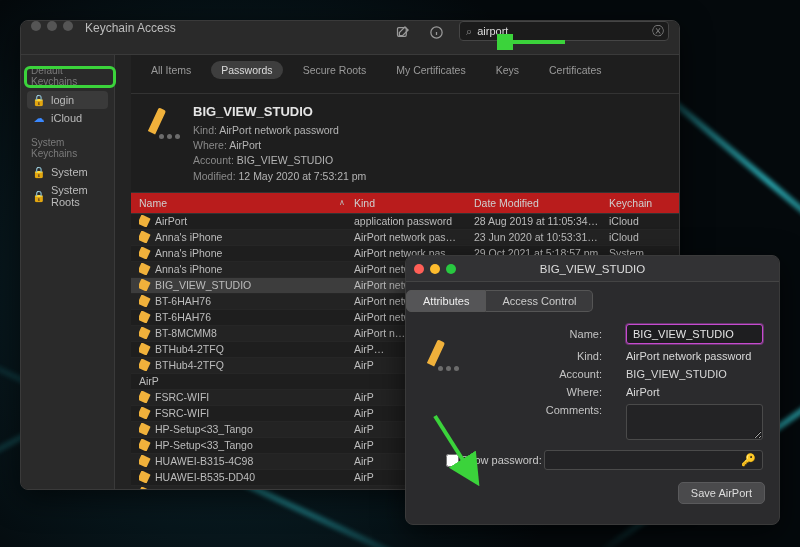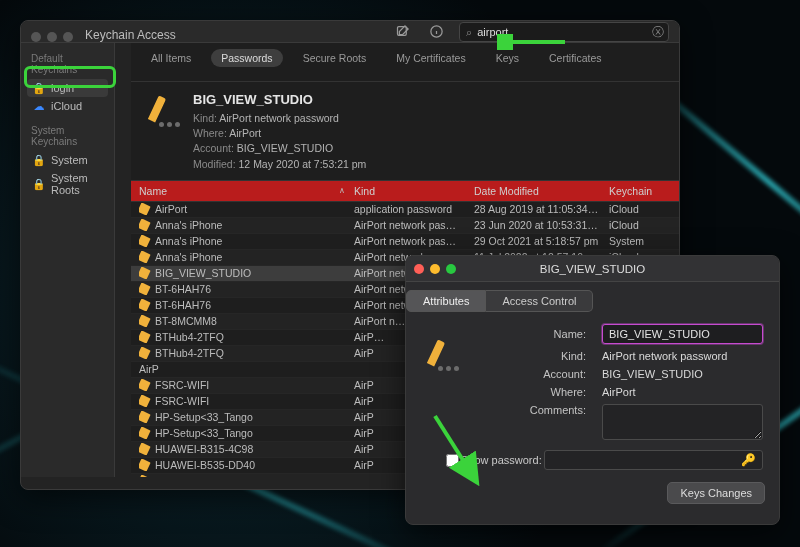--- a/index.html
+++ b/index.html
@@ -17,21 +17,21 @@
   .s3 { width:420px; height:6px; top:180px; left:560px; transform: rotate(40deg);}
   .s4 { width:420px; height:6px; top:430px; left:560px; transform: rotate(-35deg);}
 
   .win { position:absolute; background:#1e1e1e; border:1px solid #3a3a3a; border-radius:8px; box-shadow:0 8px 30px rgba(0,0,0,.6); overflow:hidden;}
   .traffic { display:flex; gap:6px; align-items:center;}
   .dot { width:10px; height:10px; border-radius:50%;}
   .red{background:#ff5f57;} .yel{background:#febc2e;} .grn{background:#28c840;}
 
   
   #mainwin { left:20px; top:20px; width:660px; height:470px; background:#232323;}
-  #mainwin .titlebar { height:22px; display:flex; align-items:flex-end; padding:0 10px; gap:12px; background:#2a2a2a; border-bottom:1px solid #3a3a3a;}
+  #mainwin .titlebar { height:34px; display:flex; align-items:flex-start; padding:0 10px; gap:12px; background:#2a2a2a; border-bottom:1px solid #3a3a3a;}
   #mainwin .titlebar .dot{background:#555;}
   #mainwin .title { color:#bdbdbd; font-size:12px;}
   .tb-spacer{flex:1;}
   .tb-ico { width:22px; height:22px; display:flex; align-items:center; justify-content:center; color:#9a9a9a;}
   .searchwrap { position:relative; display:flex; align-items:center; background:#1b1b1b; border:1px solid #454545; border-radius:4px; height:20px; width:210px; padding:0 6px; gap:5px;}
   .searchwrap input { background:transparent; border:none; outline:none; color:#ddd; font-size:11px; width:100%;}
   .searchwrap .mag{color:#888; font-size:11px;}
   .searchwrap .clear{position:absolute; right:4px; color:#888; font-size:12px;}
   .arrow-search { position:absolute; left:476px; top:13px; pointer-events:none;}
   .arrow-search svg{display:block;}
@@ -73,21 +73,21 @@
   
   #popwin { left:405px; top:255px; width:375px; height:270px; background:#2b2b2d;}
   #popwin .titlebar{height:26px; display:flex; align-items:center; justify-content:center; background:#323234; position:relative; border-bottom:1px solid #444;}
   #popwin .traffic{position:absolute;left:8px;top:8px;}
   #popwin .title{color:#ddd; font-size:11.5px;}
   .seg{display:flex; justify-content:flex-start; padding:8px 0;}
   .seg .s{padding:4px 16px; background:#3a3a3c; color:#ccc; font-size:11px; border:1px solid #555;}
   .seg .s:first-child{border-radius:5px 0 0 5px;}
   .seg .s:last-child{border-radius:0 5px 5px 0; border-left:none;}
   .seg .s.active{background:#555557; color:#eee;}
-  .form{display:grid; grid-template-columns: 108px 1fr; gap:6px 16px; padding:4px 16px 8px; align-items:center;}
+  .form{display:grid; grid-template-columns: 108px 1fr; gap:6px 24px; padding:4px 16px 8px; align-items:center;margin-left:16px;}
   .form .lbl{text-align:right; color:#c3c3c3; font-size:11px;}
   .form .val{color:#d9d9d9; font-size:11px;}
   .form input[type=text]{background:#1e1e20; border:1px solid #555; color:#e4e4e4; font-size:11px; padding:3px 6px; width:100%; border-radius:3px;}
   .form input.highlight{border:1.5px solid #c64bcf; box-shadow:0 0 0 1px rgba(198,75,207,.4);}
   .form textarea{background:#232325; border:1px solid #4a4a4a; height:36px; width:100%; border-radius:3px;}
   .pwrow{display:flex; align-items:center; gap:2px; padding:2px 16px 8px 40px;}
   .pwrow input[type=checkbox]{accent-color:#777;}
   .pwrow .pwfield{flex:1; background:#232325; border:1px solid #4a4a4a; height:20px; border-radius:3px; position:relative;}
   .pwrow .key{position:absolute; right:6px; top:2px; color:#888; font-size:12px;}
   .foot{display:flex; justify-content:flex-end; padding:4px 14px;}
@@ -346,21 +346,21 @@
     <textarea style=""></textarea>
   </div>
   <div class="pwrow">
     <input type="checkbox" style="">
     <span>Show password:</span>
     <div class="pwfield">
         <span class="key">🔑</span>
       </div>
   </div>
   <div class="foot">
-    <div class="btn">Keys Changes</div>
+    <div class="btn">Save AirPort</div>
   </div>
 </div>
 
 <div class="arrow-pw">
   <svg width="60" height="80">
       <defs>
         <marker id="ah2" markerWidth="8" markerHeight="8" refX="5" refY="4" orient="auto">
           <path d="M0,0 L8,4 L0,8 Z" fill="#3bd33b"></path>
         </marker>
       </defs>

